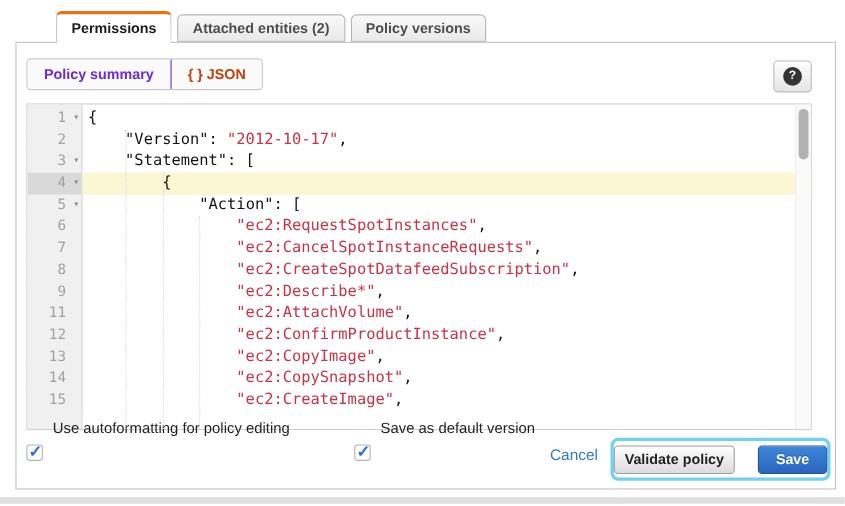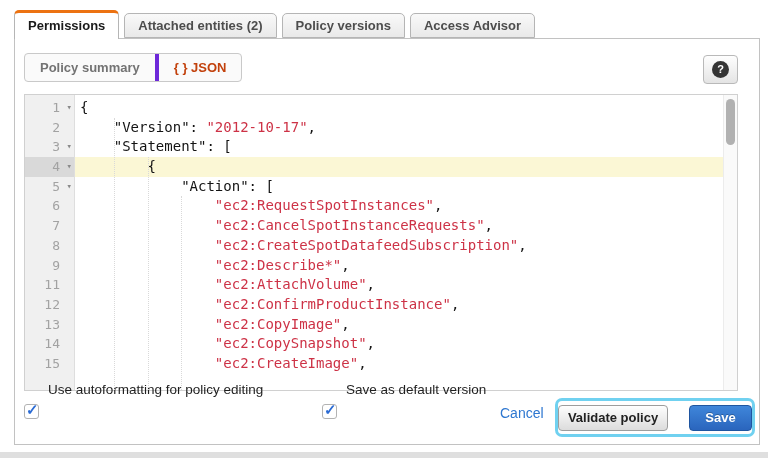--- a/index.html
+++ b/index.html
@@ -7,31 +7,31 @@
               font-family:"Liberation Sans", sans-serif; }
   #stage { position:relative; width:768px; height:460px; background:#fff; }
 
   
   .tabbar { position:absolute; left:14px; top:13px; display:flex; gap:5px; z-index:6; }
   .tab { height:25px; line-height:23px; padding:0 13px; font-size:13px; font-weight:bold;
          color:#4d4d4d; background:linear-gradient(#f9f9f9,#e9e9e9);
          border:1px solid #b5b5b5; border-radius:5px 5px 0 0; cursor:pointer; white-space:nowrap; }
   .tab.active { height:29px; margin-top:-3px; line-height:25px; color:#1a1a1a;
                 background:#fff; border-top:3px solid var(--accent); border-bottom:none;
-                position:relative; z-index:7; }
+                position:relative; z-index:7;margin-left:37px; }
 
   
   .panel { position:absolute; left:14px; top:38px; width:746px; height:407px;
            background:#fff; border:1px solid #c2c2c2; }
 
   
   .viewtoggle { position:absolute; left:24px; top:53px; height:29px; display:flex;
                 border:1px solid #c9c9c9; border-radius:4px; background:#fafafa; overflow:hidden; }
   .viewtoggle .seg { padding:0 15px; line-height:27px; font-size:13px; font-weight:bold; cursor:pointer; }
-  .seg-summary { color:#737373; border-right:4px solid #6d28d9; }
+  .seg-summary { color:#6d28d9; border-right:1px solid #6d28d9; }
   .seg-json { color:#c2410c; }
   .helpbtn { position:absolute; left:703px; top:55px; width:35px; height:29px;
              border:1px solid #b9b9b9; border-radius:4px; background:linear-gradient(#fefefe,#e4e4e4);
              display:flex; align-items:center; justify-content:center; cursor:pointer; }
   .helpcircle { width:17px; height:17px; border-radius:50%; background:#343434; color:#fff;
                 font-size:11px; font-weight:bold; line-height:17px; text-align:center; }
 
   
   .editor { position:absolute; left:24px; top:94px; width:714px; height:297px;
             background:#fff; border:1px solid #d0d0d0; overflow:hidden;
@@ -80,21 +80,20 @@
 </style>
 </head>
 <body>
 
 <div id="stage">
 
   <div class="tabbar">
       <div class="tab active">Permissions</div>
       <div class="tab">Attached entities (2)</div>
       <div class="tab">Policy versions</div>
-      <div class="tab">Access Advisor</div>
     </div>
 
   <div class="panel"></div>
 
   <div class="viewtoggle">
     <div class="seg seg-summary">Policy summary</div>
     <div class="seg seg-json">{ } JSON</div>
   </div>
 
   <div class="helpbtn">

